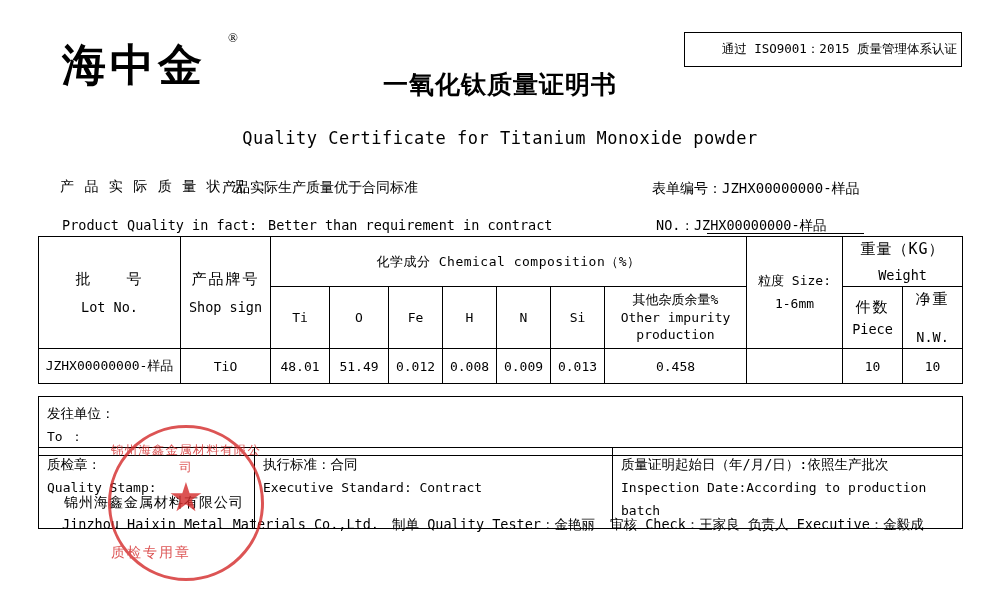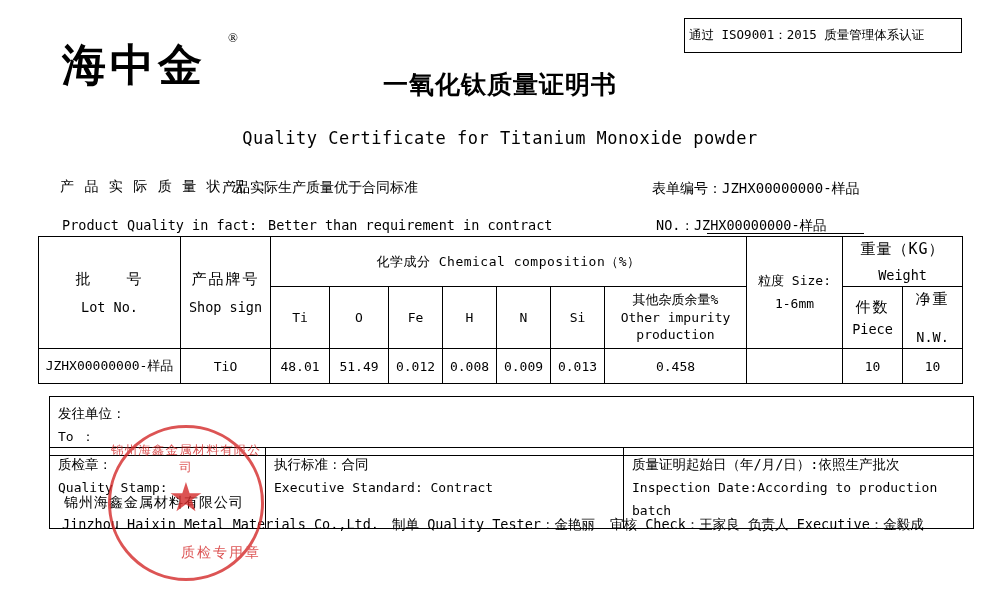--- a/index.html
+++ b/index.html
@@ -52,25 +52,25 @@
     top: 128px;
     width: 1000px;
     text-align: center;
     font-family: "DejaVu Sans Mono", monospace;
     font-size: 17px;
     letter-spacing: 0.5px;
   }
   .iso-box {
     position: absolute;
     right: 38px;
-    top: 18px;
+    top: 32px;
     width: 268px;
     border: 1px solid #000;
     padding: 6px 4px 7px 4px;
-    text-align: left;
+    text-align: right;
     font-size: 12.5px;
     line-height: 1.6;
     font-family: "DejaVu Sans Mono", monospace;
   }
 
   
   .qline {
     position: absolute;
     font-family: "DejaVu Sans Mono", monospace;
     font-size: 13.5px;
@@ -108,21 +108,21 @@
   .small { font-size: 11.5px; line-height: 1.35; }
   .size-cell { text-align: left; padding-left: 8px; font-size: 12.5px; line-height: 1.7; }
   .weight-cn { font-size: 15px; letter-spacing: 1px; display:block; }
   .weight-en { font-size: 13.5px; display:block; margin-top: 8px;}
   .data-row td { height: 28px; font-size: 13px; }
   .lot-data { font-size: 12.5px; }
 
   
   .lower {
     position: absolute;
-    left: 49px;
+    left: 38px;
     top: 396px;
     width: 924px;
     border-collapse: collapse;
     table-layout: fixed;
     border-radius: 22px;
   }
   .lower td {
     border: 1px solid #000;
     vertical-align: top;
     padding: 5px 8px 6px 8px;
@@ -177,21 +177,21 @@
     color: #d42a2a;
     font-size: 12px;
     font-family: "Liberation Serif", serif;
     letter-spacing: 1px;
     transform: scaleX(1.05);
   }
   .seal-text-bottom {
     position: absolute;
     left: 0; bottom: 16px;
     width: 150px;
-    text-align: right;
+    text-align: left;
     color: #d42a2a;
     font-size: 14px;
     font-family: "Liberation Serif", serif;
     letter-spacing: 2px;
   }
 </style>
 </head>
 <body>
 
 <div class="logo">海中金</div>

